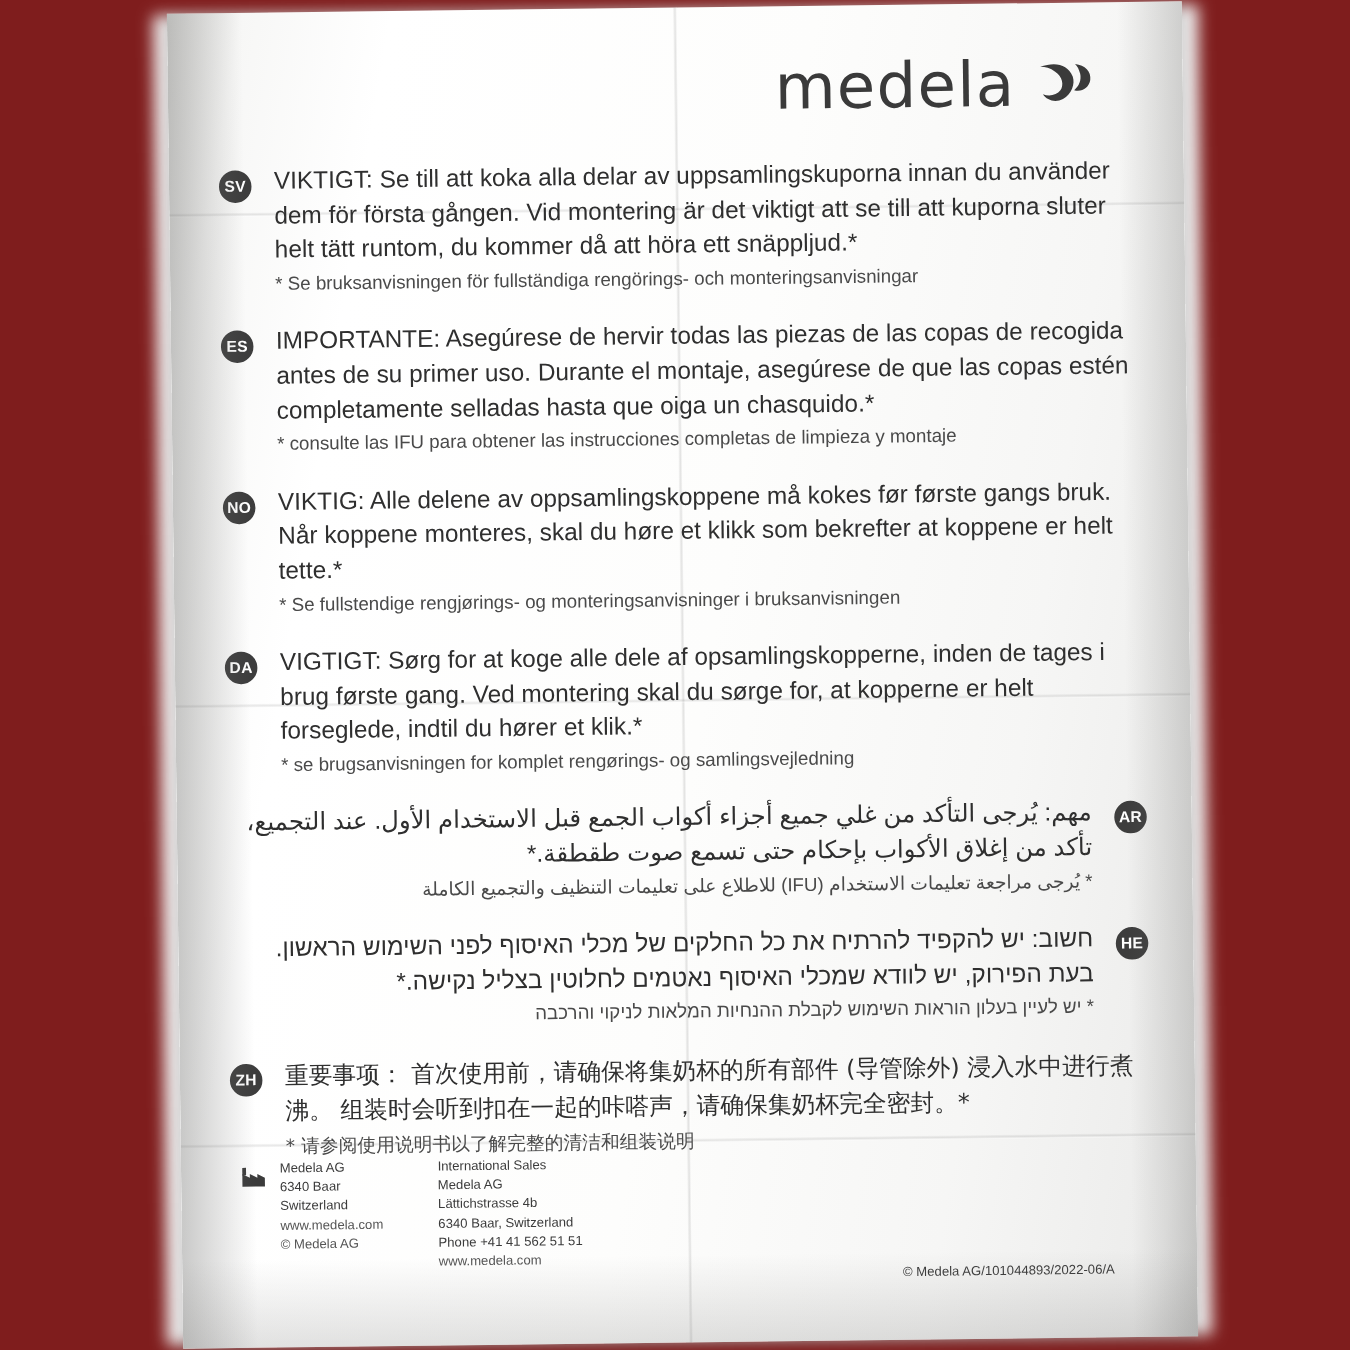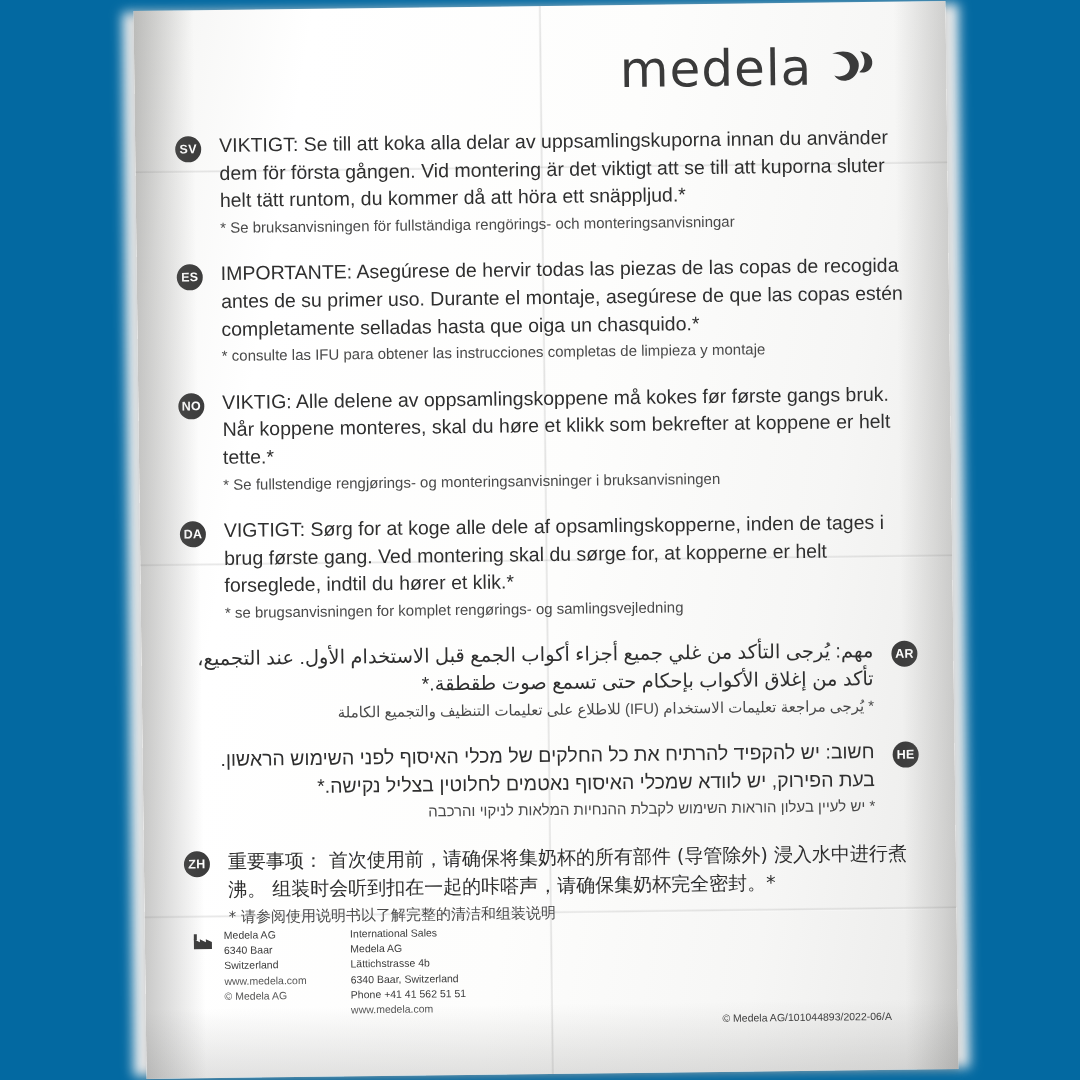--- a/index.html
+++ b/index.html
@@ -11,21 +11,21 @@
     height: 1080px;
     background: #ffffff;
     font-family: "Liberation Sans", sans-serif;
     overflow: hidden;
   }
 
   .photo-stage {
     position: relative;
     width: 1080px;
     height: 1080px;
-    background: #0369a1;
+    background: #7f1d1d;
   }
 
   
   .sheet-shadow {
     position: absolute;
     left: 128px;
     top: 8px;
     width: 836px;
     height: 1064px;
     background: #efefef;

